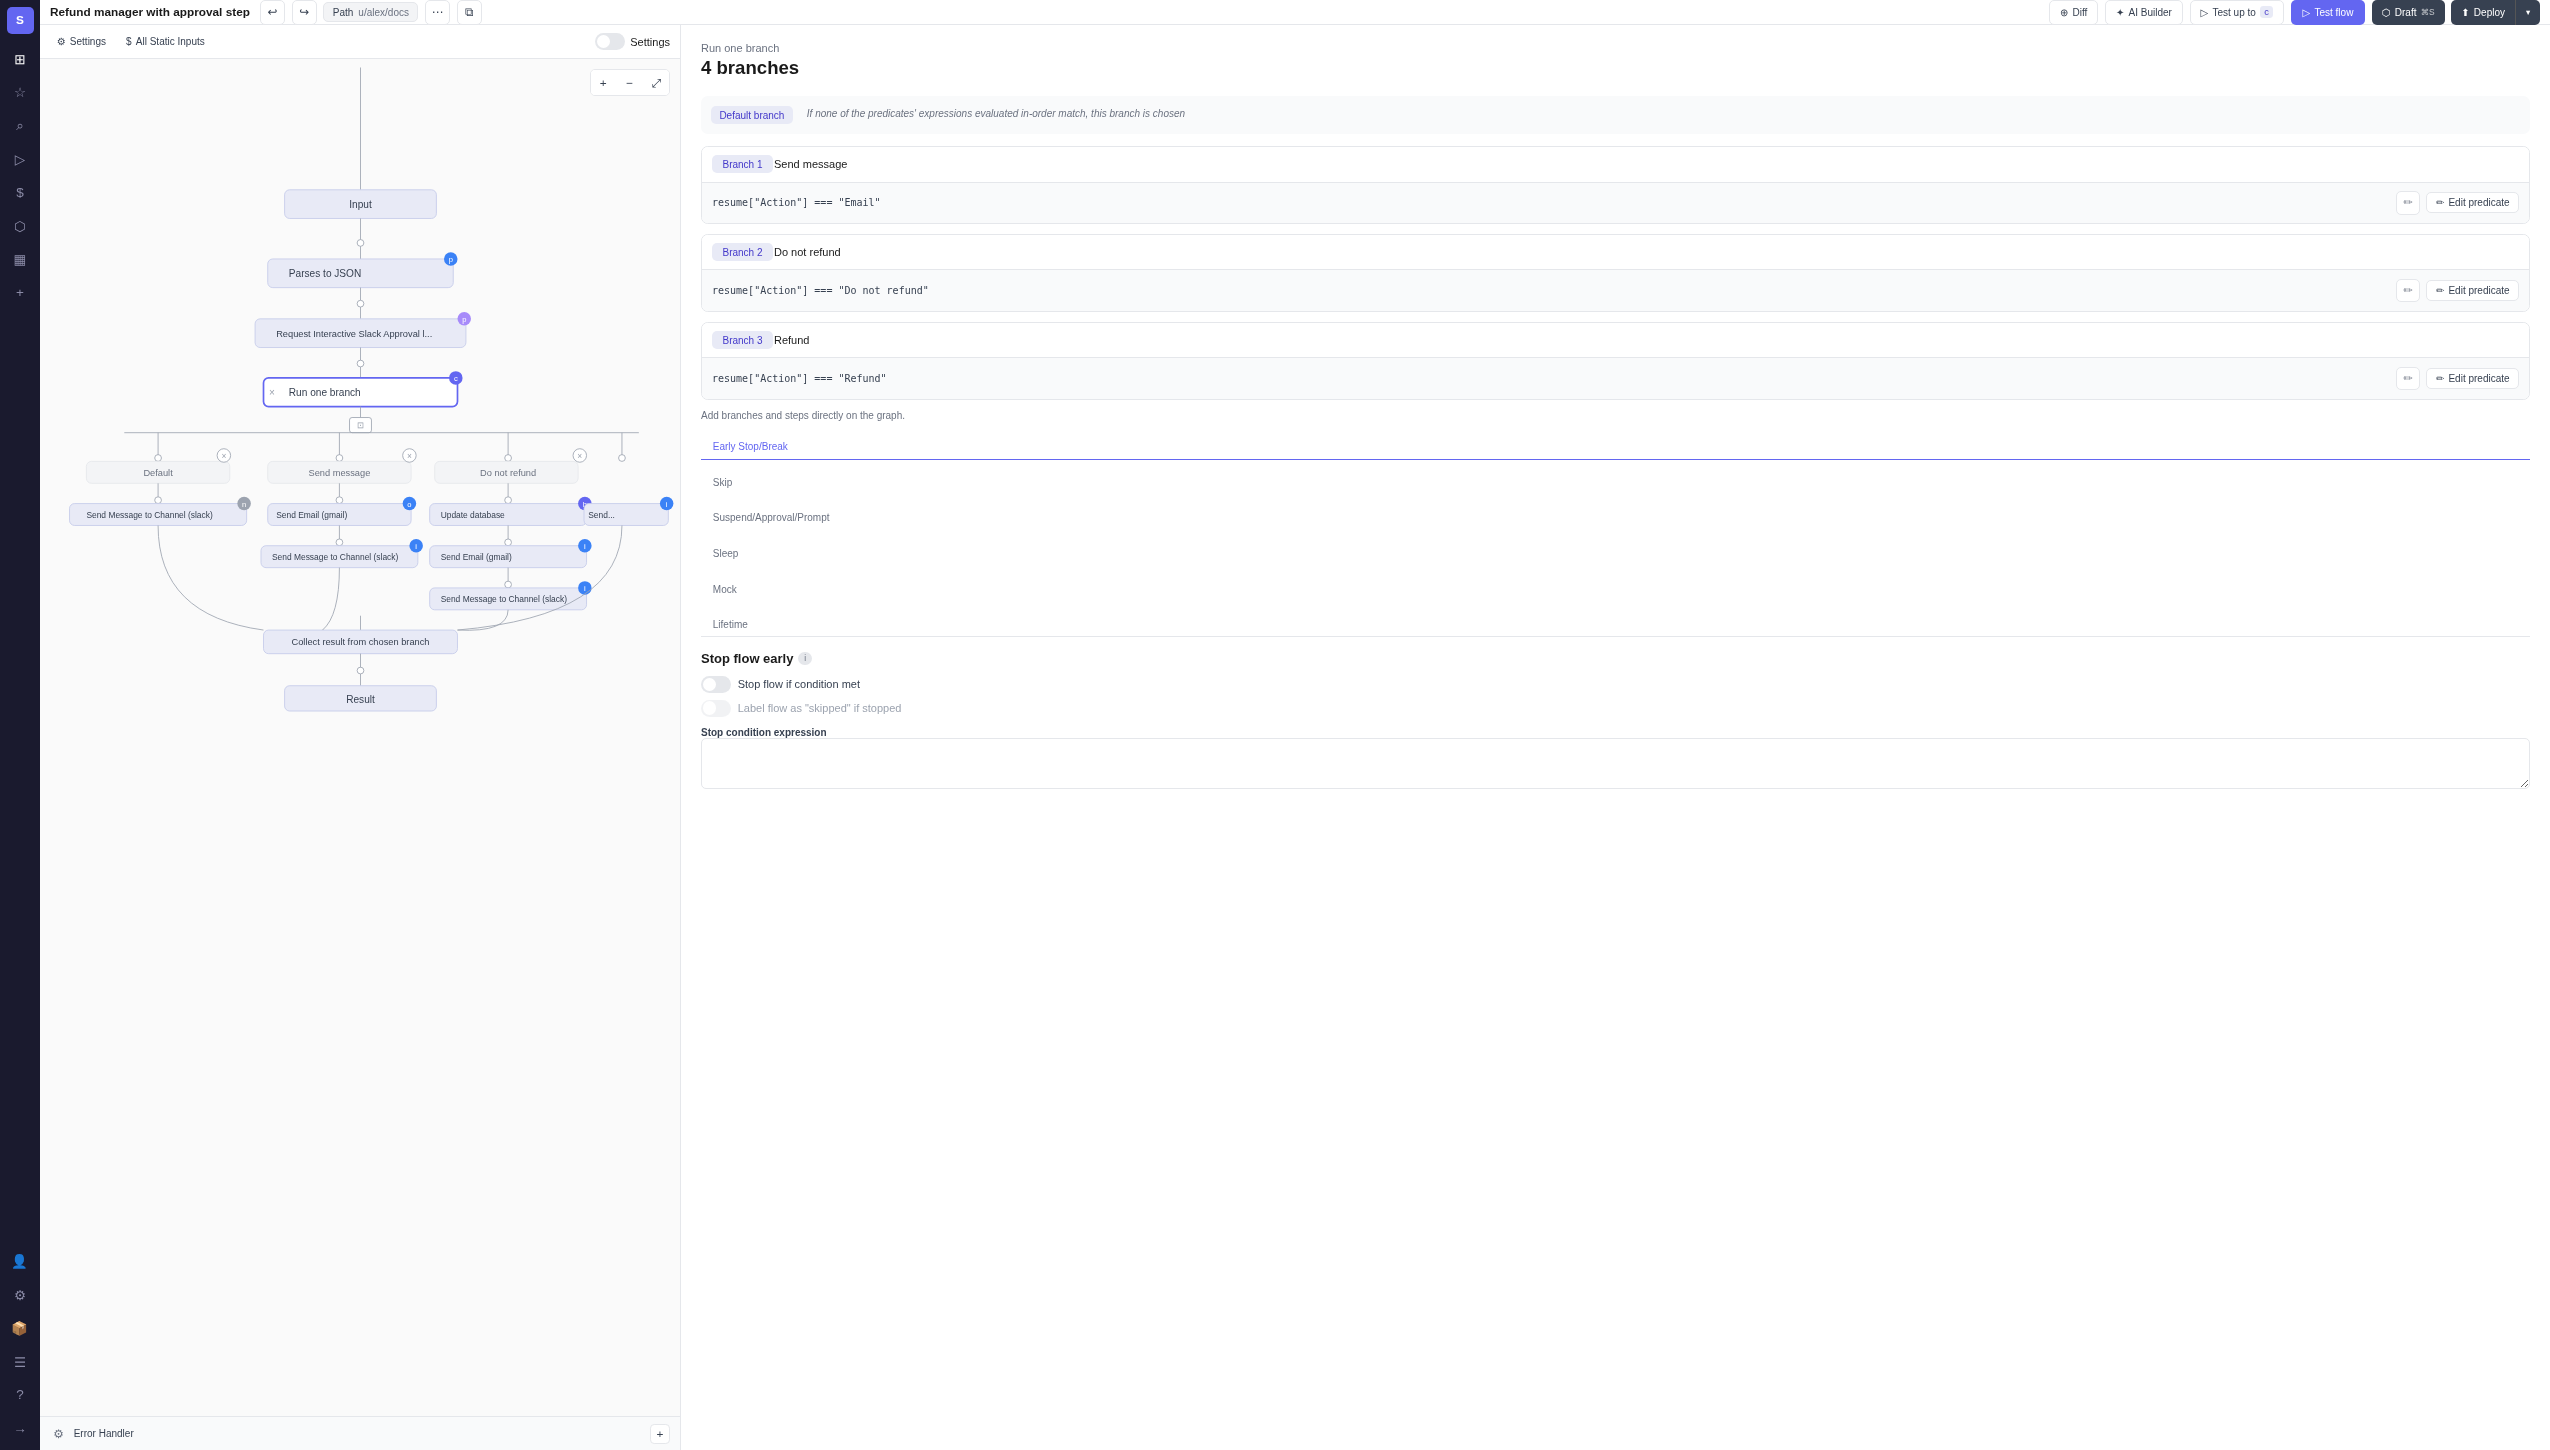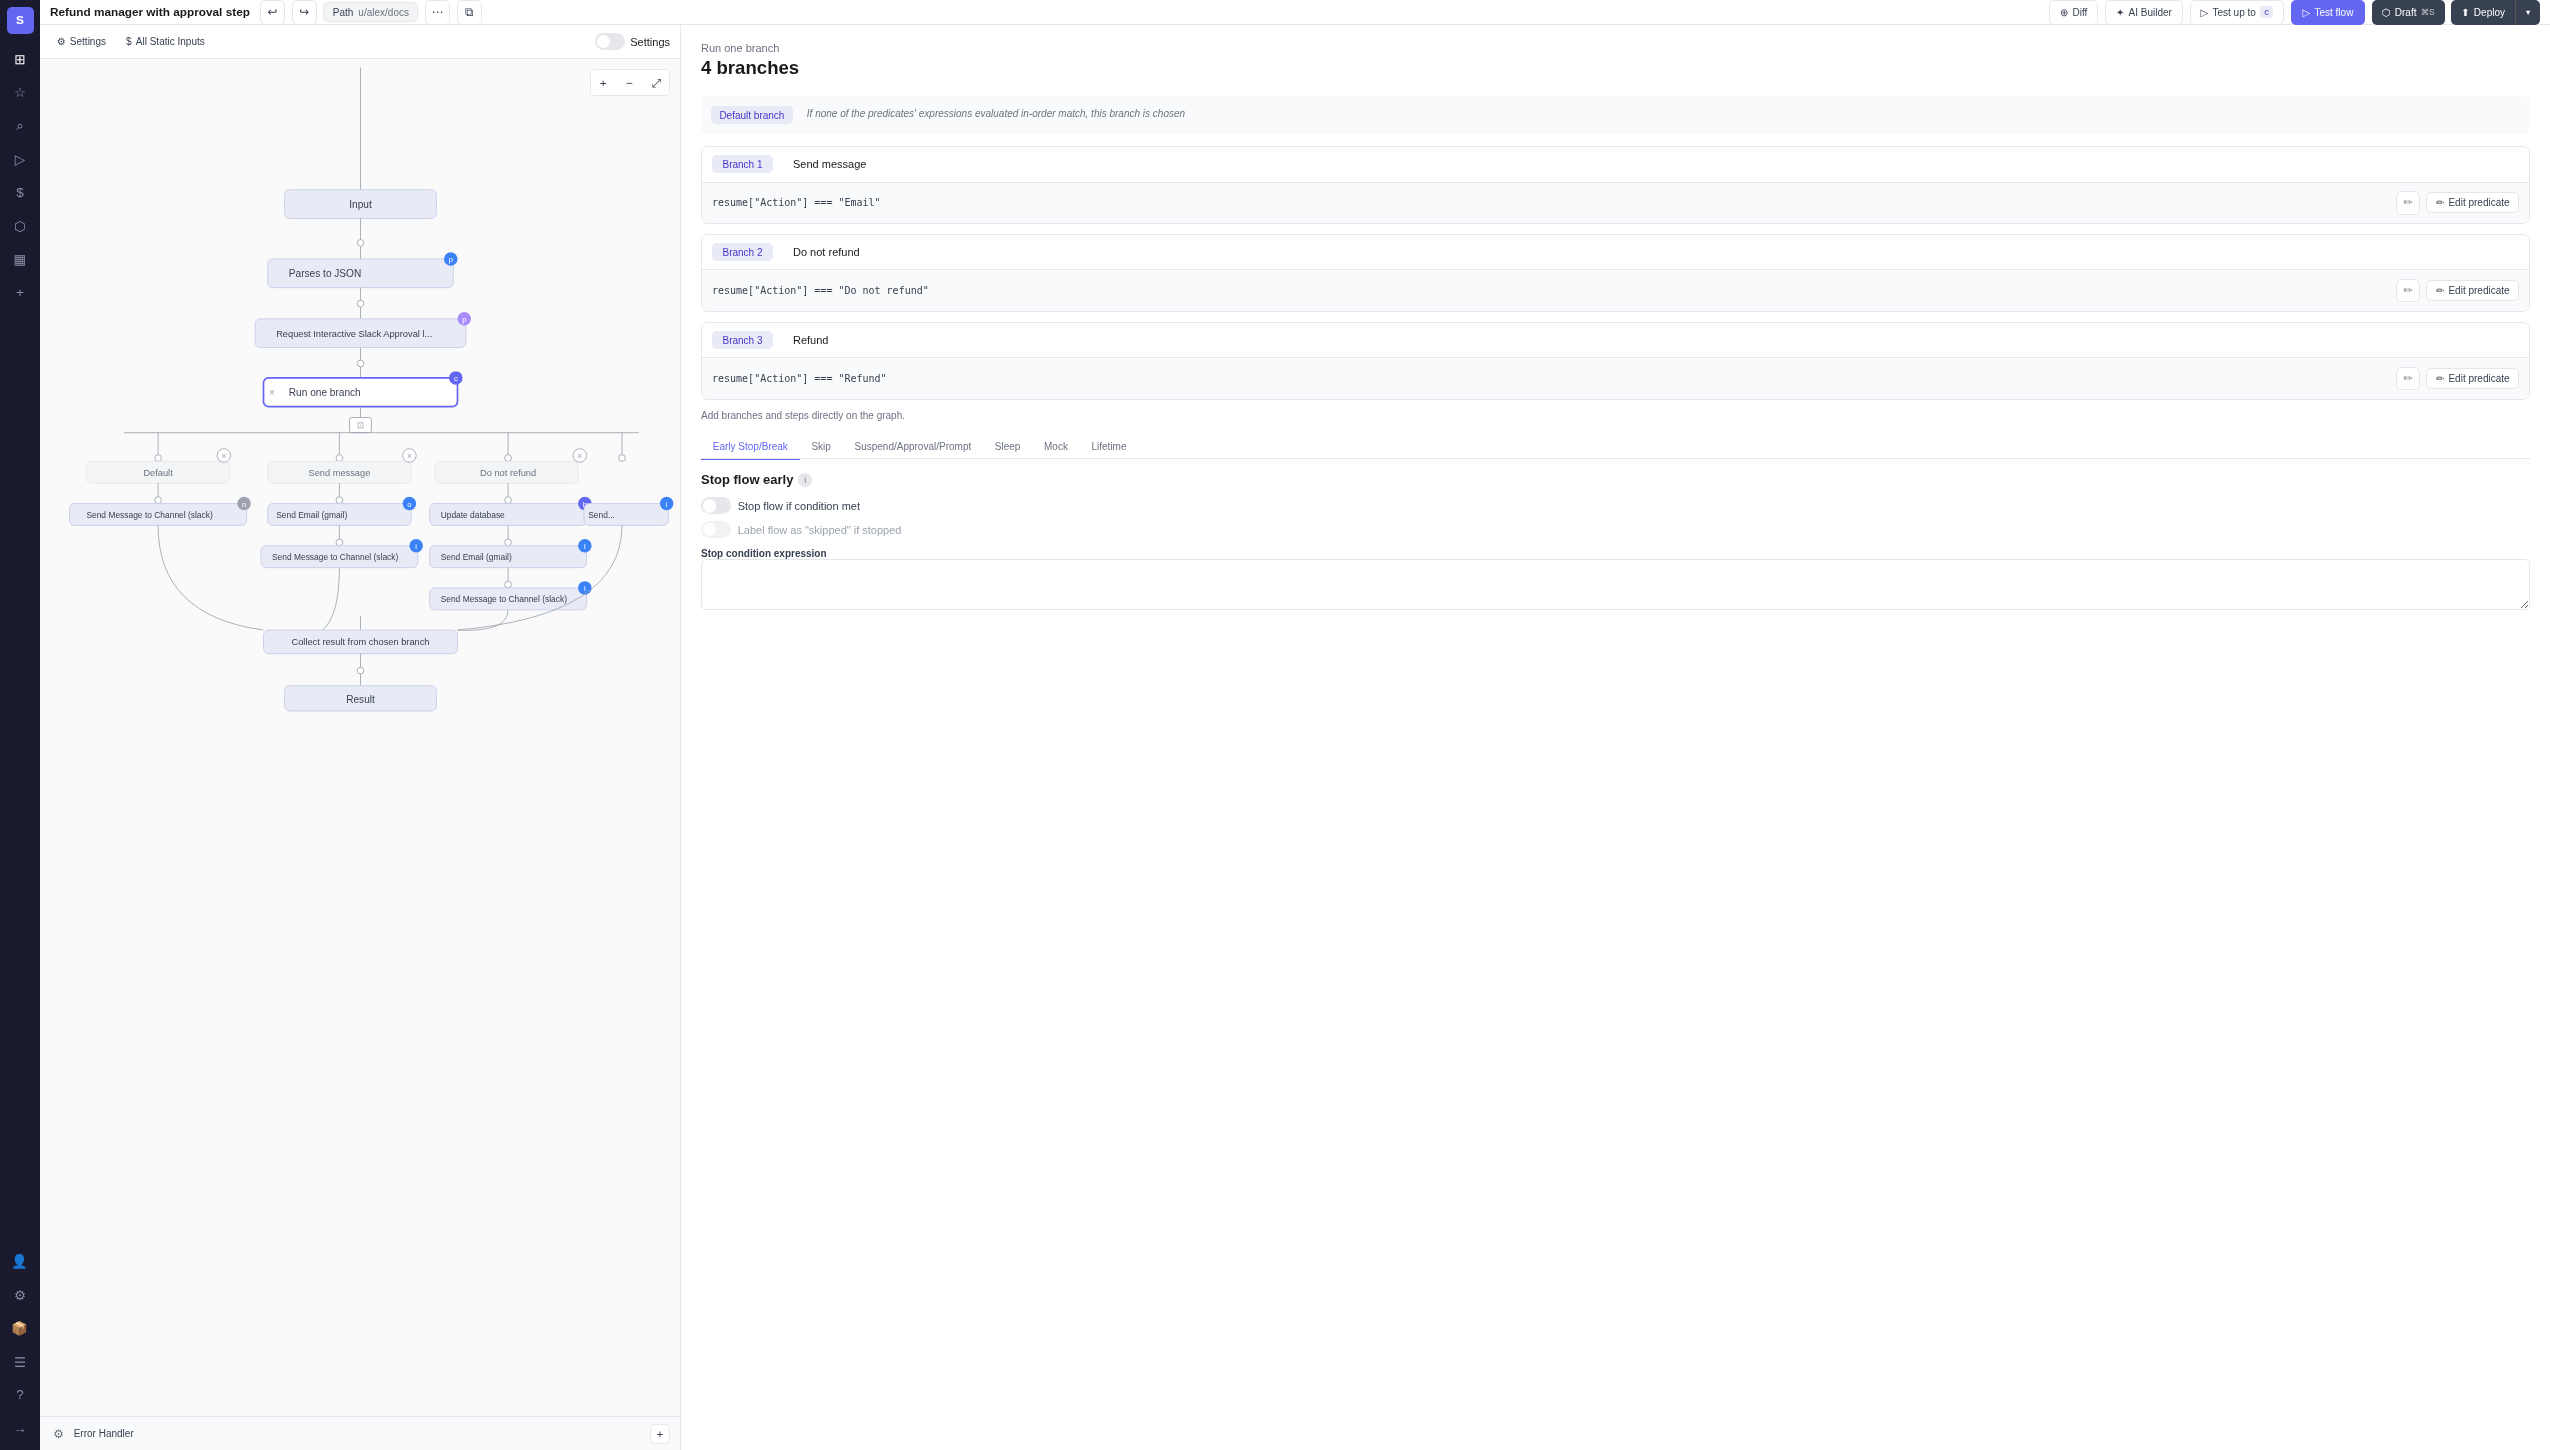--- a/index.html
+++ b/index.html
@@ -274,21 +274,21 @@
     
     .branch-row {
       border: 0.8px solid #e5e7eb;
       border-radius: 6.7px;
       margin-bottom: 10px;
       overflow: hidden;
     }
     .branch-header {
       display: flex;
       align-items: center;
-      gap: 20px;
+      gap: 1px;
       padding: 8.4px 10px;
       background: #fff;
       border-bottom: 0.8px solid #e5e7eb;
     }
     .branch-name-input {
       flex: 1;
       border: none;
       outline: none;
       font-size: 11px;
       color: #1a1a1a;
@@ -331,23 +331,24 @@
 
     .add-branches-note {
       font-size: 10px;
       color: #6b7280;
       margin: 6.7px 0 13.5px;
     }
 
     
     .panel-tabs {
       display: flex;
-      gap: 0;
+      gap: 12px;
       border-bottom: 1.7px solid #e5e7eb;
       margin-bottom: 13.5px;
+      flex-direction: column;
     }
     .panel-tab {
       padding: 6.7px 11.8px;
       font-size: 10px;
       color: #6b7280;
       cursor: pointer;
       border-bottom: 1.7px solid transparent;
       margin-bottom: -1.7px;
     }
     .panel-tab.active {

